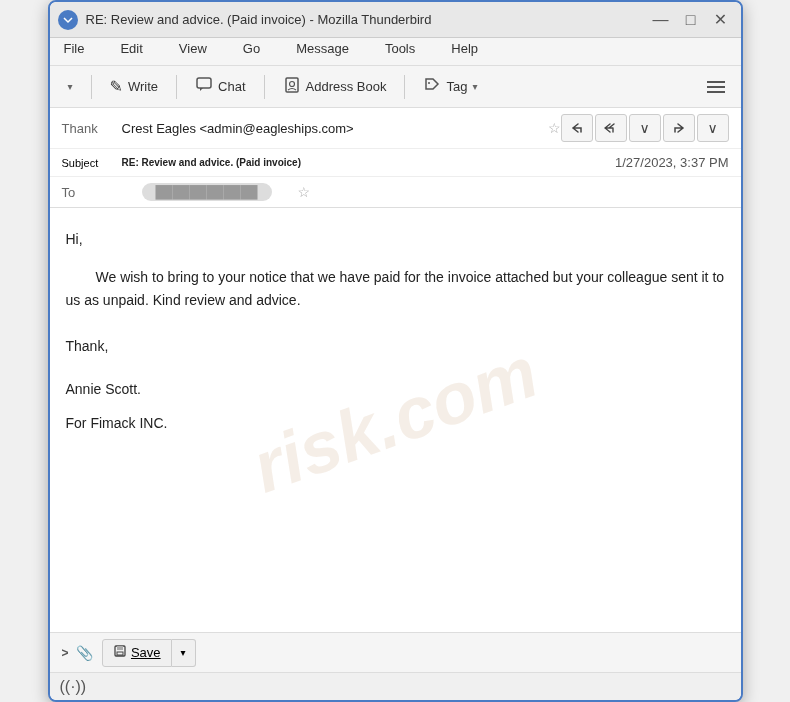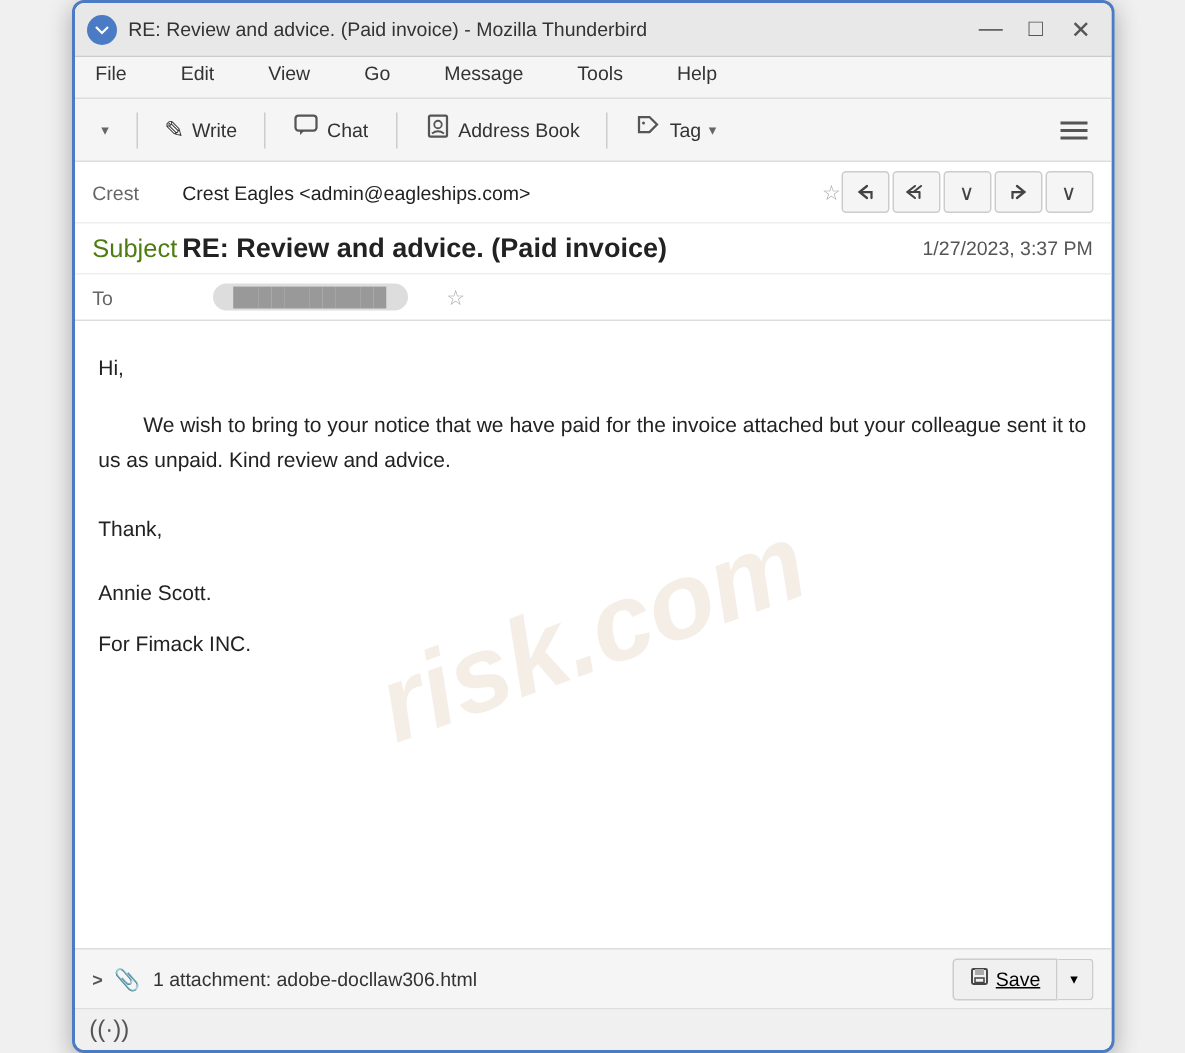--- a/index.html
+++ b/index.html
@@ -185,27 +185,27 @@
       font-size: 14px;
       color: #444;
     }
     .subject-row {
       display: flex;
       align-items: center;
       padding: 6px 12px;
       border-bottom: 1px solid #eee;
     }
     .subject-label {
-      color: #4d7c0f;
+      color: #000000;
       min-width: 60px;
-      font-size: 17px;
+      font-size: 11px;
     }
     .subject-value {
       font-weight: bold;
-      font-size: 18px;
+      font-size: 10px;
       color: #222;
       flex: 1;
     }
     .date-value {
       color: #555;
       font-size: 13px;
       margin-left: auto;
     }
     .to-row {
       display: flex;
@@ -408,21 +408,21 @@
     <button class="hamburger-btn">
       <div class="hamburger-line"></div>
       <div class="hamburger-line"></div>
       <div class="hamburger-line"></div>
     </button>
   </div>
 
   <div class="email-header">
 
     <div class="header-row">
-      <span class="header-label">Crest</span>
+      <span class="header-label">Thank</span>
       <span class="header-value">Crest Eagles &lt;admin@eagleships.com&gt;</span>
       <span class="star-icon">☆</span>
       <div class="action-buttons">
         <button class="action-btn">
           <svg width="14" height="14" viewBox="0 0 14 14">
               <path d="M8 3 L3 7 L8 11 M3 7 L11 7 L11 11" stroke="#444" stroke-width="1.5" fill="none" stroke-linecap="round"></path>
             </svg>
         </button>
         <button class="action-btn">
           <svg width="14" height="14" viewBox="0 0 14 14">
@@ -463,21 +463,20 @@
       <p style="margin-top:16px; text-indent:30px;">We wish to bring to your notice that we have paid for the invoice attached but your colleague sent it to us as unpaid. Kind review and advice.</p>
       <p style="margin-top:24px;">Thank,</p>
       <p style="margin-top:20px;">Annie Scott.</p>
       <p>For Fimack INC.</p>
     </div>
   </div>
 
   <div class="attachment-bar">
     <button class="attachment-expand">&gt;</button>
     <span class="paperclip-icon">📎</span>
-    <span class="attachment-text">1 attachment: adobe-docllaw306.html</span>
     <div class="save-btn-group">
       <button class="save-btn save-main">
         <span>
           <svg width="14" height="14" viewBox="0 0 14 14">
             <rect x="2" y="2" width="10" height="10" rx="1" fill="none" stroke="#444" stroke-width="1.3"></rect>
             <rect x="4" y="2" width="6" height="4" rx="0" fill="#aaa"></rect>
             <rect x="4" y="8" width="6" height="3" rx="0" fill="none" stroke="#444" stroke-width="1"></rect>
           </svg>
         </span>
         <span>Save</span>

